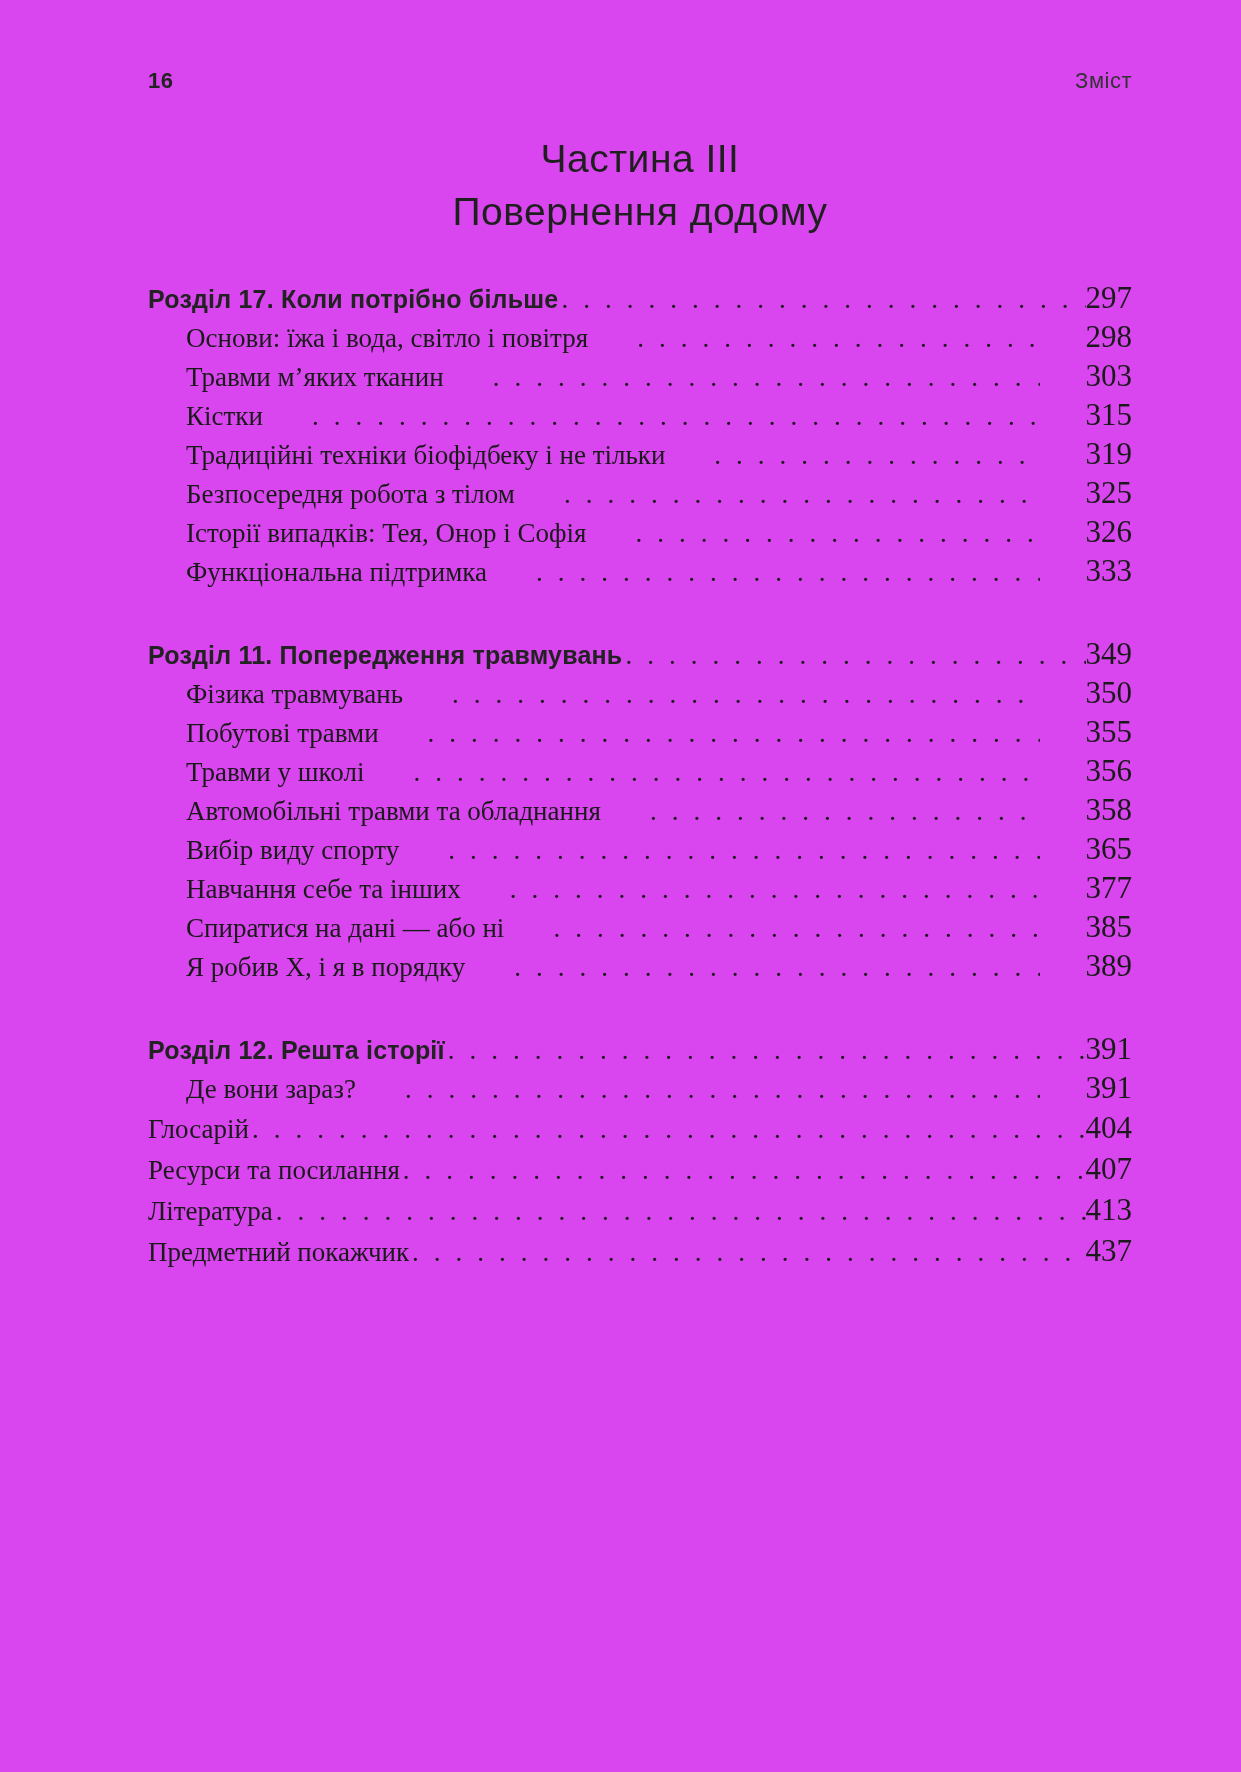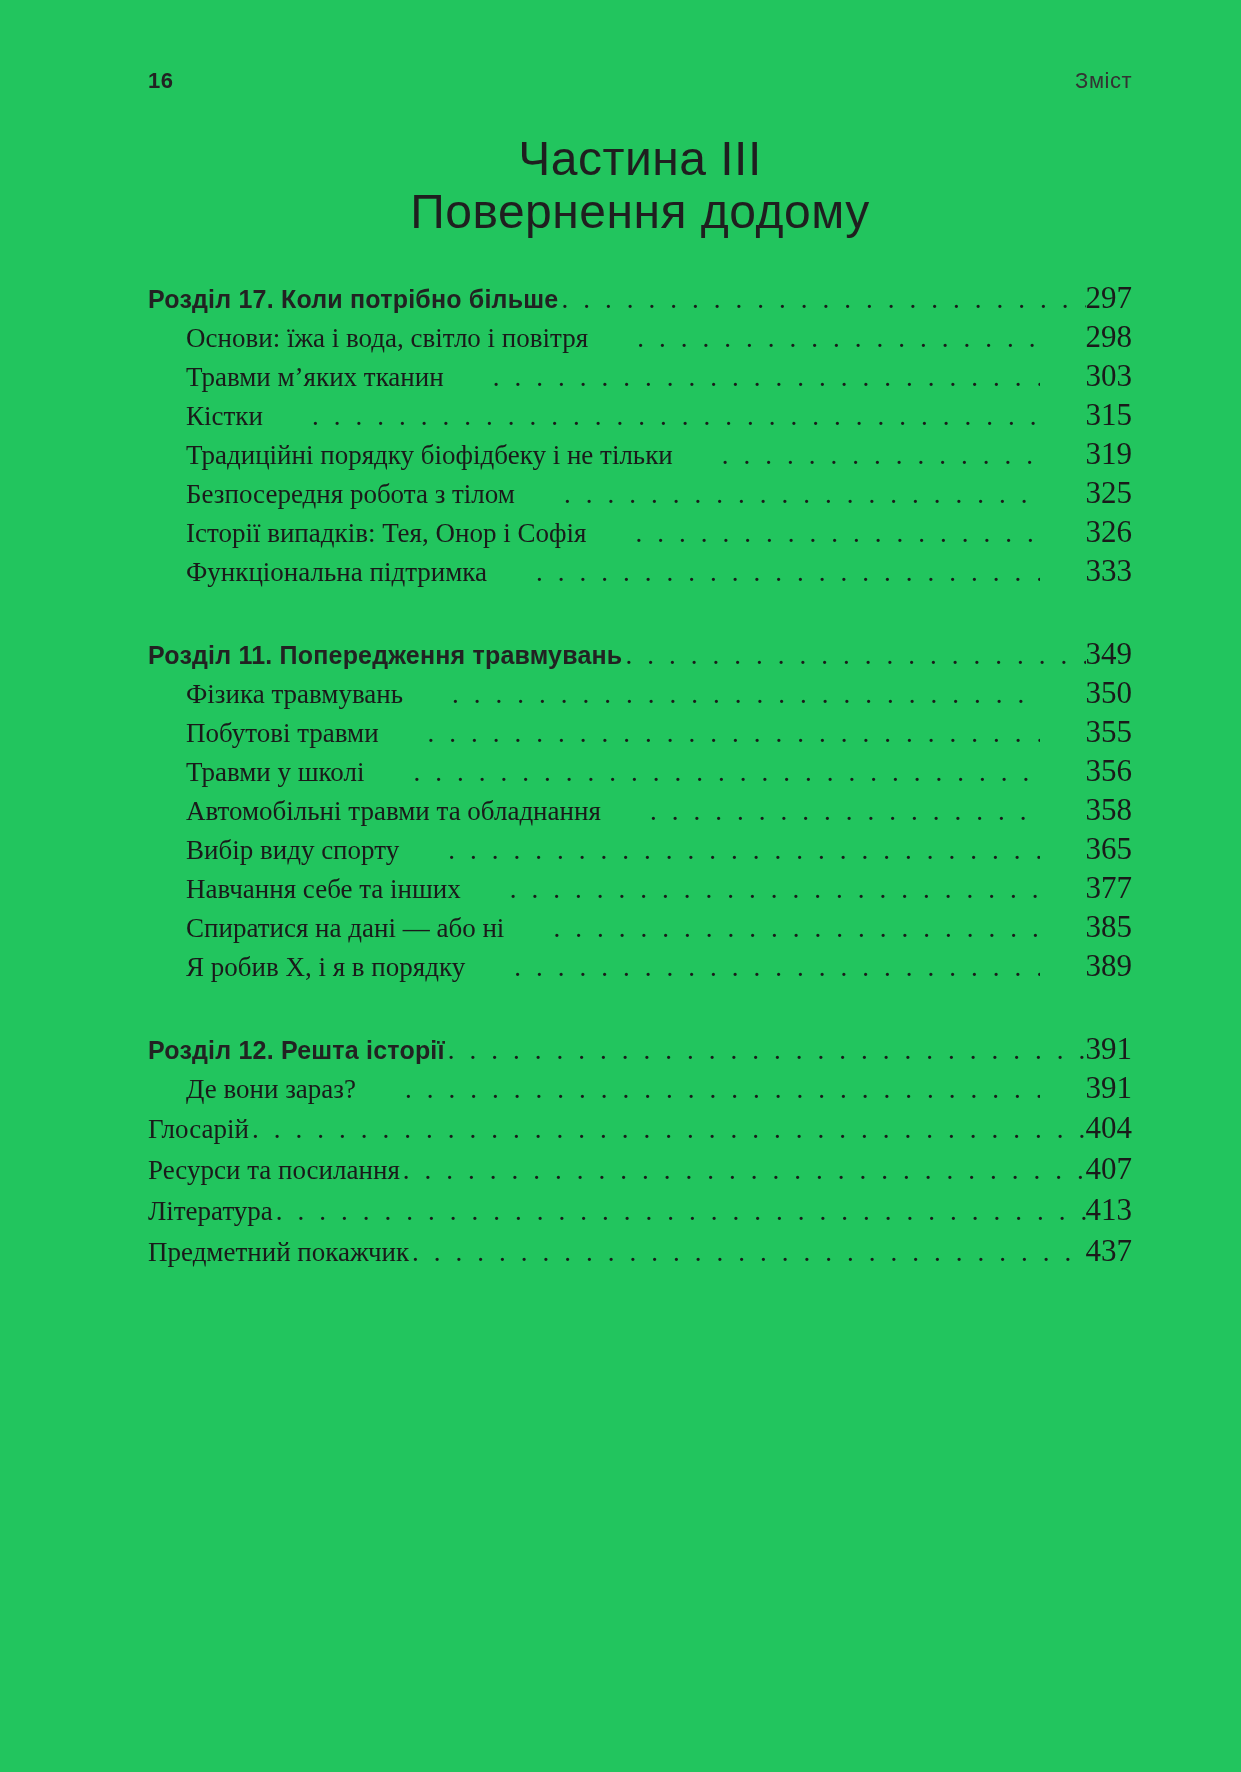--- a/index.html
+++ b/index.html
@@ -4,21 +4,21 @@
 <style>
   html, body {
     margin: 0;
     padding: 0;
     background: #ffffff;
   }
   .page {
     position: relative;
     width: 1241px;
     height: 1772px;
-    background: #22c55e;
+    background: #d946ef;
     box-sizing: border-box;
     padding: 66px 109px 0 148px; 
     color: #1c1c1c;
     overflow: hidden;
   }
   
   .running-head {
     display: flex;
     justify-content: space-between;
     align-items: baseline;
@@ -35,21 +35,21 @@
     font-weight: 400;
     color: #333333;
     letter-spacing: 0.5px;
   }
   
   .part-title {
     margin-top: 36px;
     text-align: center;
     font-family: "Liberation Sans", sans-serif;
     font-weight: 500;
-    font-size: 48px;
+    font-size: 39px;
     line-height: 53px;
     color: #1f1f1f;
     letter-spacing: 0.5px;
   }
   
   .toc {
     margin-top: 40px;
   }
   .row {
     display: flex;
@@ -132,21 +132,21 @@
           <span class="label">Травми м’яких тканин</span>
           <span class="dots">........................................................................................................................</span>
           <span class="pg">303</span>
         </div>
         <div class="row entry">
           <span class="label">Кістки</span>
           <span class="dots">........................................................................................................................</span>
           <span class="pg">315</span>
         </div>
         <div class="row entry">
-          <span class="label">Традиційні порядку біофідбеку і не тільки</span>
+          <span class="label">Традиційні техніки біофідбеку і не тільки</span>
           <span class="dots">........................................................................................................................</span>
           <span class="pg">319</span>
         </div>
         <div class="row entry">
           <span class="label">Безпосередня робота з тілом</span>
           <span class="dots">........................................................................................................................</span>
           <span class="pg">325</span>
         </div>
         <div class="row entry">
           <span class="label">Історії випадків: Тея, Онор і Софія</span>

